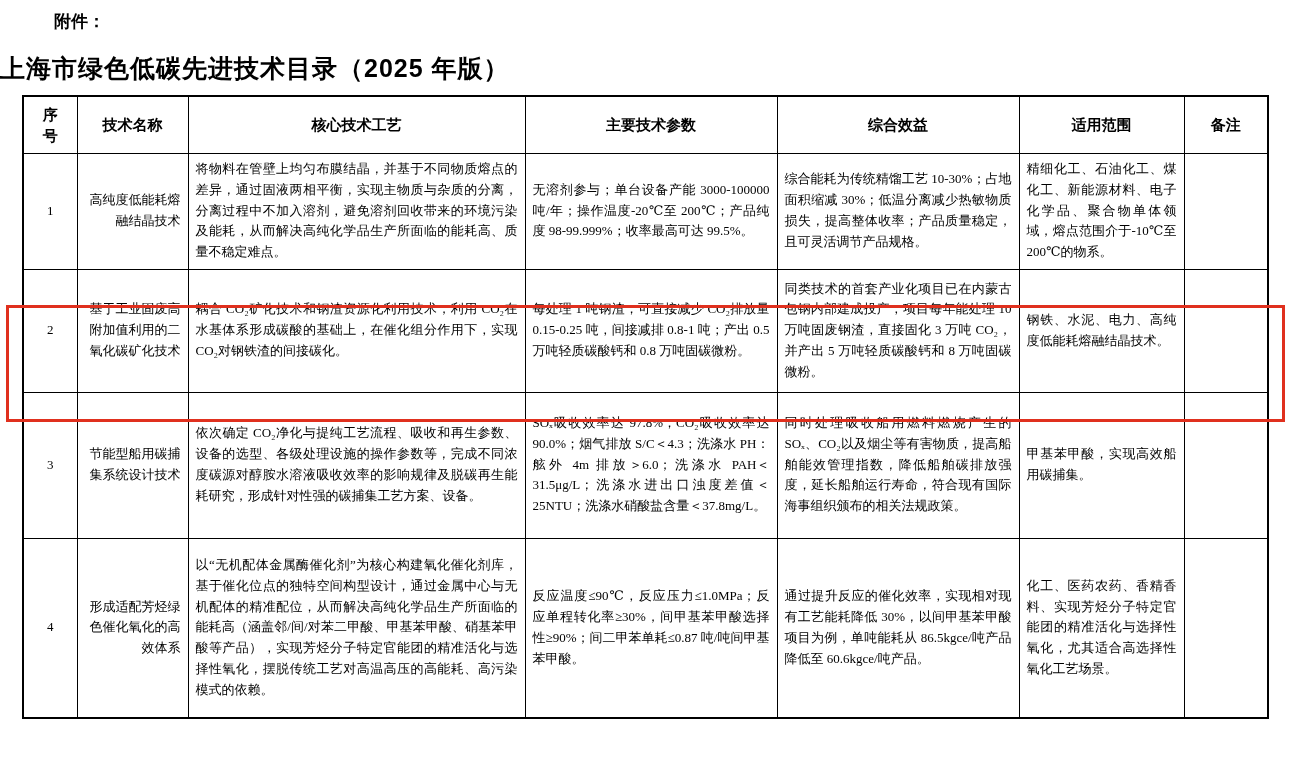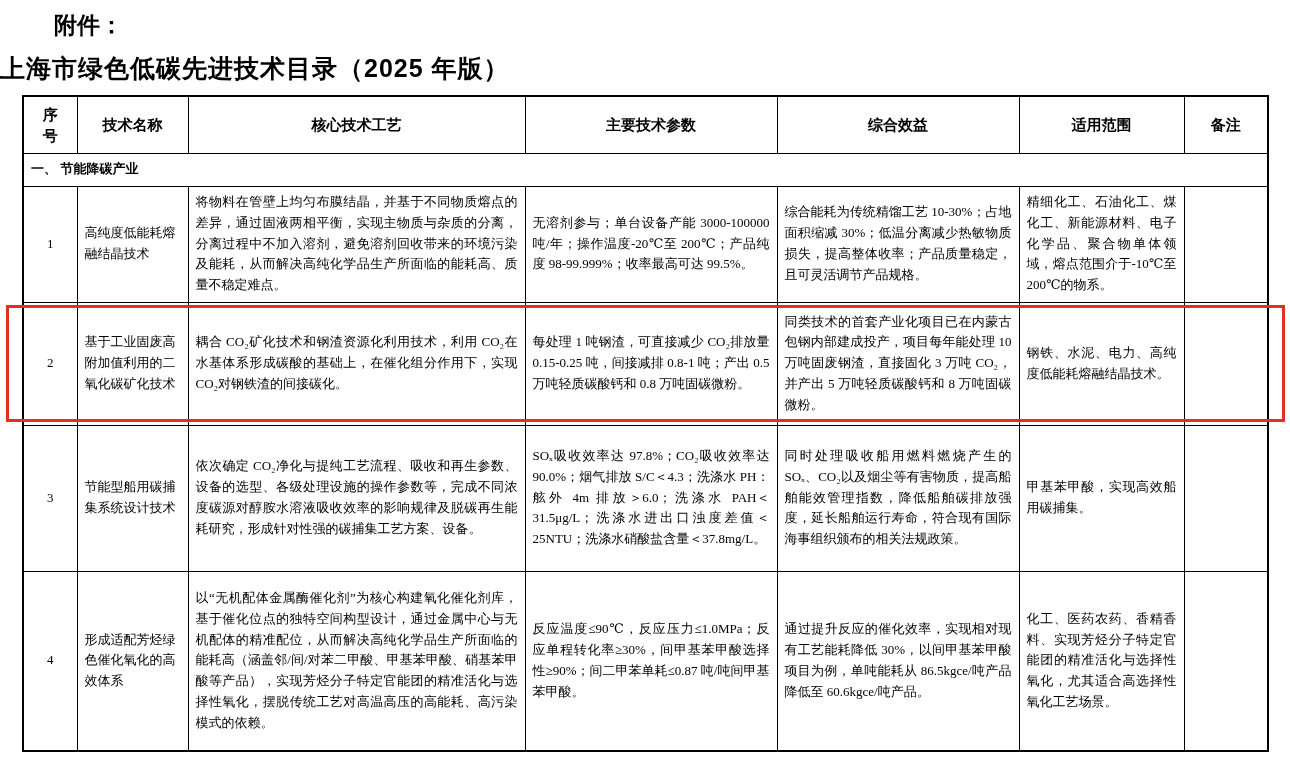--- a/index.html
+++ b/index.html
@@ -3,21 +3,21 @@
 <meta charset="utf-8">
 <style>
   html,body{margin:0;padding:0;background:#ffffff;}
   body{
     width:1290px;height:764px;position:relative;overflow:hidden;
     color:#000;font-family:"Liberation Serif","DejaVu Serif",serif;
   }
   .attachment{
     position:absolute;left:54px;top:10px;
     font-family:"Liberation Sans","DejaVu Sans",sans-serif;
-    font-size:23px;font-weight:bold;
+    font-size:17px;font-weight:bold;
   }
   .doc-title{
     position:absolute;left:0;top:52px;width:100%;
     text-align:left;
     font-family:"Liberation Sans","DejaVu Sans",sans-serif;
     font-size:25px;font-weight:bold;letter-spacing:1px;
   }
   table.catalog{
     position:absolute;left:22px;top:95px;width:1245px;
     border-collapse:collapse;table-layout:fixed;
@@ -39,21 +39,21 @@
   .r1{height:116px}
   .r2{height:123px}
   .r3{height:146px}
   .r4{height:180px}
   .section-cell{
     font-family:"Liberation Sans","DejaVu Sans",sans-serif;
     font-size:19px;font-weight:bold;text-align:left;
     padding:1px 8px;
   }
   .c-no{text-align:center;}
-  .c-name{text-align:left;padding:2px 9px;margin-left:17px;}
+  .c-name{text-align:right;padding:2px 9px;margin-left:17px;}
   .c-process,.c-params,.c-benefits,.c-scope{
     text-align:justify;text-justify:inter-ideograph;
   }
   .red-box{
     display:none;position:absolute;
     border:3px solid #e0301e;
     background:transparent;pointer-events:none;
     z-index:5;
   }
 </style>
@@ -76,23 +76,20 @@
   <tbody>
       <tr class="r-head">
     <th style="white-space:pre-line">序
 号</th>
     <th>技术名称</th>
     <th>核心技术工艺</th>
     <th>主要技术参数</th>
     <th>综合效益</th>
     <th>适用范围</th>
     <th>备注</th>
-  </tr>
-  <tr class="r-section">
-    <td class="section-cell" colspan="7">一、 节能降碳产业</td>
   </tr>
 
   <tr class="r1">
     <td class="c-no">1</td>
     <td class="c-name">高纯度低能耗熔融结晶技术</td>
     <td class="c-process">将物料在管壁上均匀布膜结晶，并基于不同物质熔点的差异，通过固液两相平衡，实现主物质与杂质的分离，分离过程中不加入溶剂，避免溶剂回收带来的环境污染及能耗，从而解决高纯化学品生产所面临的能耗高、质量不稳定难点。</td>
     <td class="c-params">无溶剂参与；单台设备产能 3000-100000 吨/年；操作温度-20℃至 200℃；产品纯度 98-99.999%；收率最高可达 99.5%。</td>
     <td class="c-benefits">综合能耗为传统精馏工艺 10-30%；占地面积缩减 30%；低温分离减少热敏物质损失，提高整体收率；产品质量稳定，且可灵活调节产品规格。</td>
     <td class="c-scope">精细化工、石油化工、煤化工、新能源材料、电子化学品、聚合物单体领域，熔点范围介于-10℃至 200℃的物系。</td>
     <td class="c-remark"></td>

